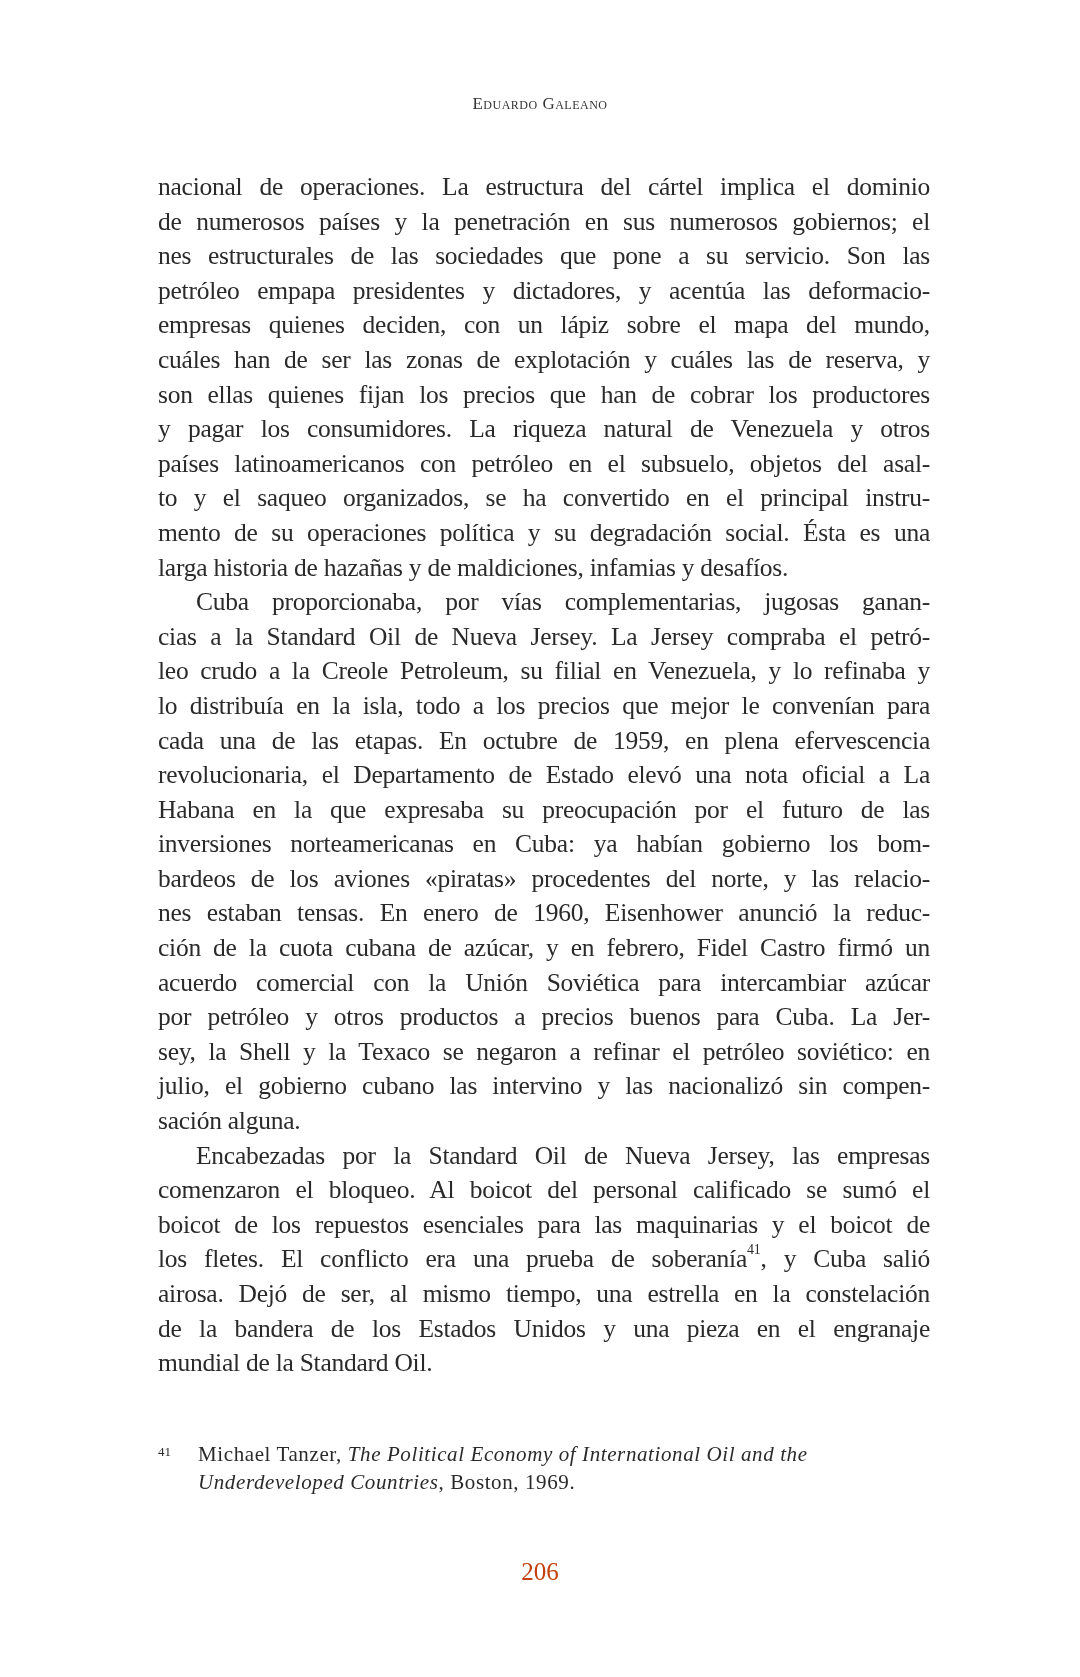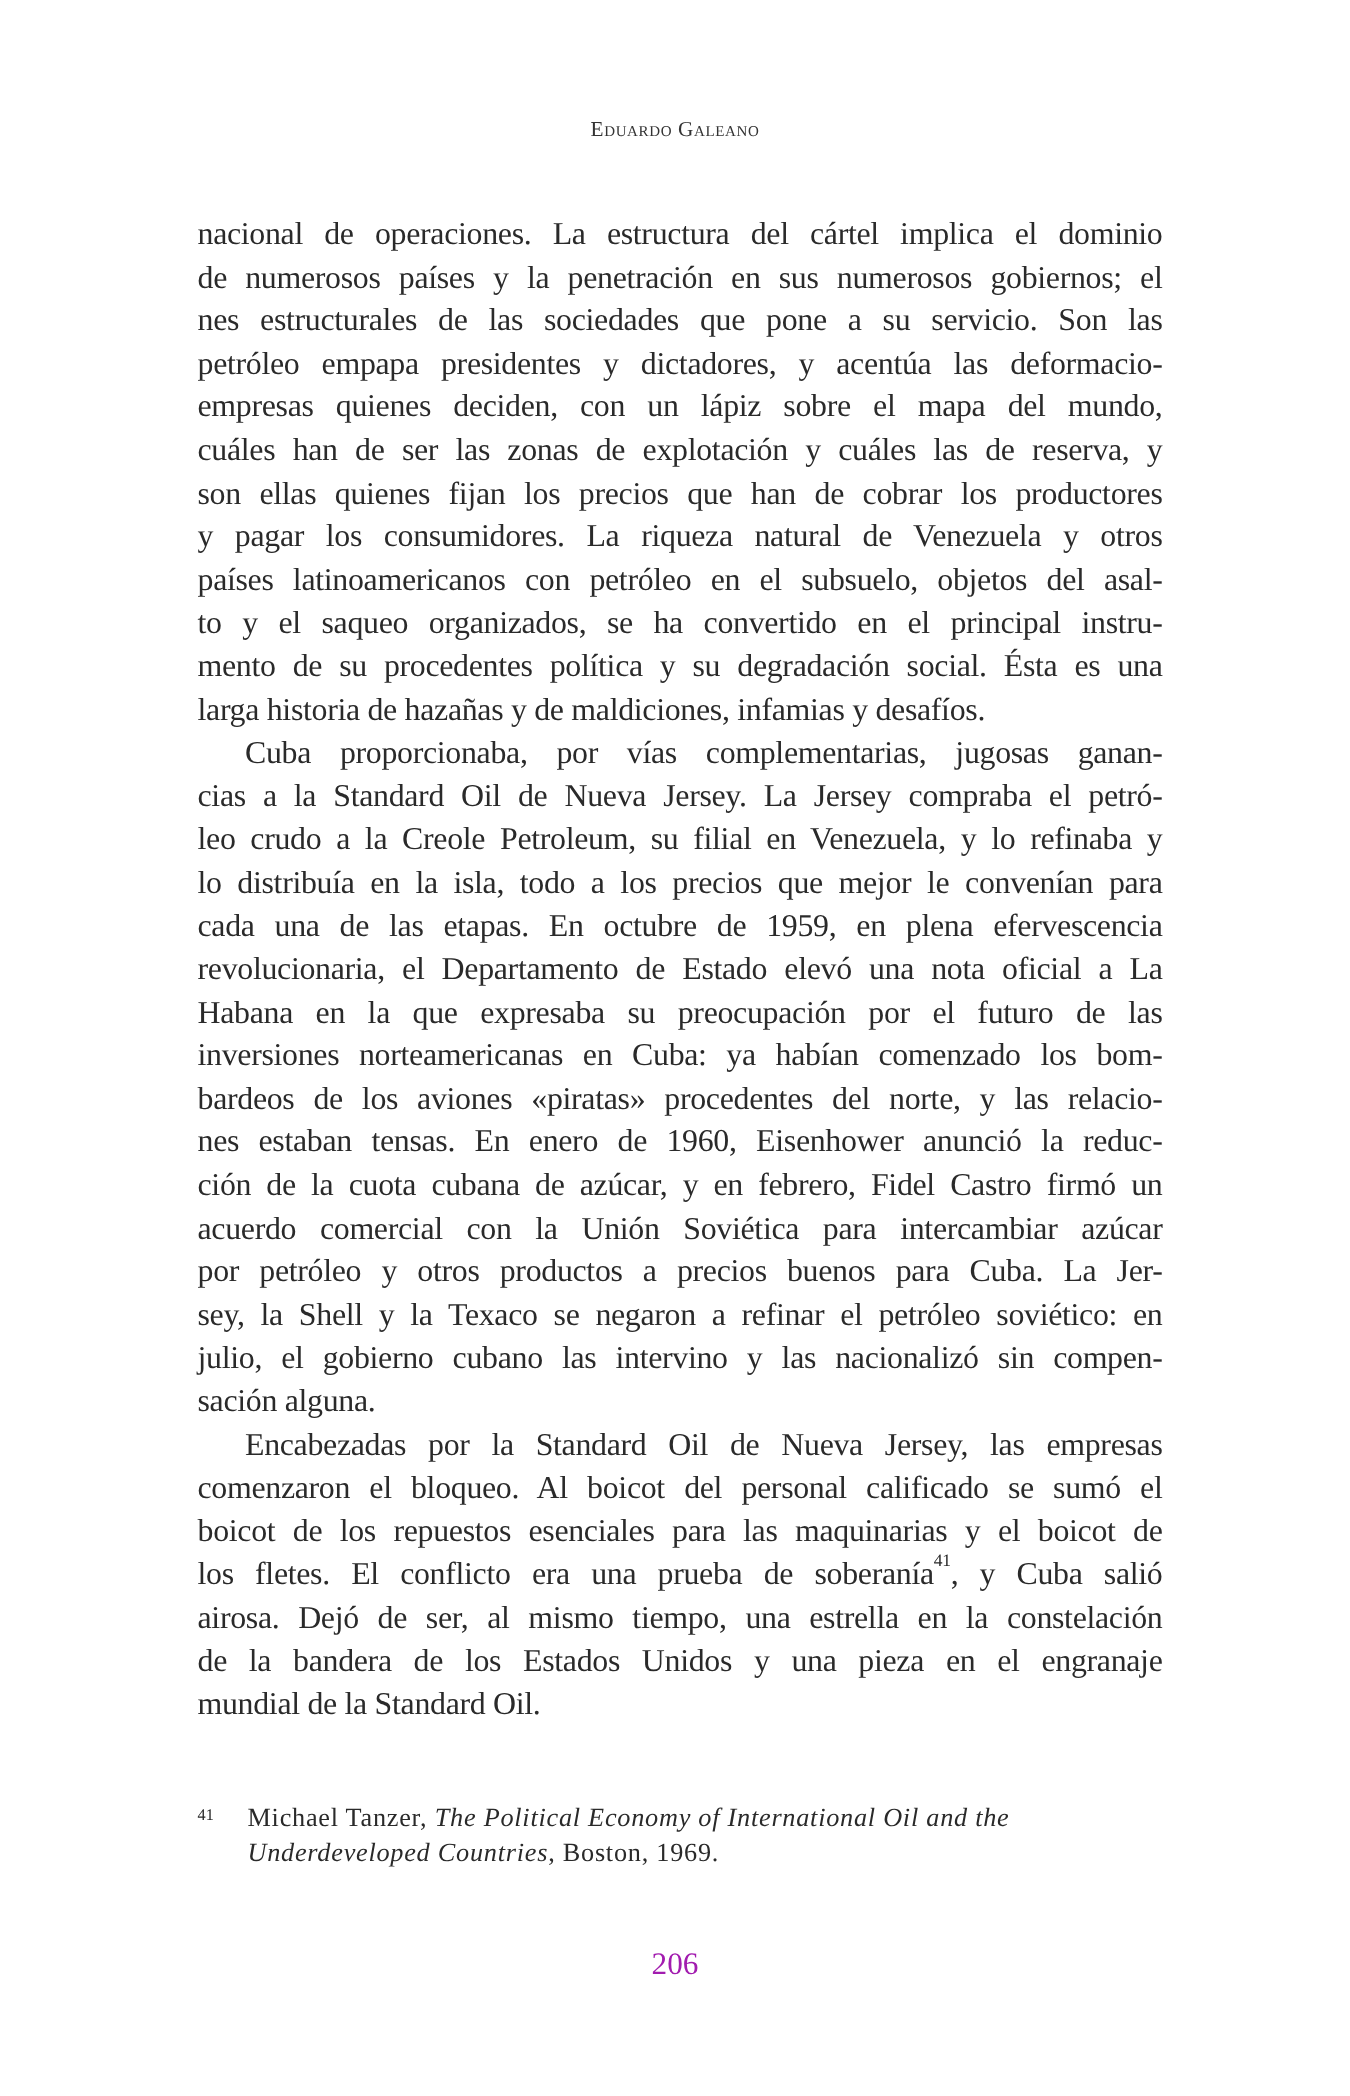--- a/index.html
+++ b/index.html
@@ -80,49 +80,49 @@
   }
   .footnote em {
   }
   .page-number {
     position: absolute;
     top: 1558px;
     left: 0;
     width: 1080px;
     text-align: center;
     font-size: 25px;
-    color: #a21caf;
+    color: #c2410c;
   }
 </style>
 </head>
 <body>
 
 <div class="running-head">Eduardo Galeano</div>
 
 <div class="body-text">
   <span class="line">nacional de operaciones. La estructura del cártel implica el dominio</span>
   <span class="line">de numerosos países y la penetración en sus numerosos gobiernos; el</span>
   <span class="line">nes estructurales de las sociedades que pone a su servicio. Son las</span>
   <span class="line">petróleo empapa presidentes y dictadores, y acentúa las deformacio-</span>
   <span class="line">empresas quienes deciden, con un lápiz sobre el mapa del mundo,</span>
   <span class="line">cuáles han de ser las zonas de explotación y cuáles las de reserva, y</span>
   <span class="line">son ellas quienes fijan los precios que han de cobrar los productores</span>
   <span class="line">y pagar los consumidores. La riqueza natural de Venezuela y otros</span>
   <span class="line">países latinoamericanos con petróleo en el subsuelo, objetos del asal-</span>
   <span class="line">to y el saqueo organizados, se ha convertido en el principal instru-</span>
-  <span class="line">mento de su procedentes política y su degradación social. Ésta es una</span>
+  <span class="line">mento de su operaciones política y su degradación social. Ésta es una</span>
   <span class="line last">larga historia de hazañas y de maldiciones, infamias y desafíos.</span>
   <span class="line indent">Cuba proporcionaba, por vías complementarias, jugosas ganan-</span>
   <span class="line">cias a la Standard Oil de Nueva Jersey. La Jersey compraba el petró-</span>
   <span class="line">leo crudo a la Creole Petroleum, su filial en Venezuela, y lo refinaba y</span>
   <span class="line">lo distribuía en la isla, todo a los precios que mejor le convenían para</span>
   <span class="line">cada una de las etapas. En octubre de 1959, en plena efervescencia</span>
   <span class="line">revolucionaria, el Departamento de Estado elevó una nota oficial a La</span>
   <span class="line">Habana en la que expresaba su preocupación por el futuro de las</span>
-  <span class="line">inversiones norteamericanas en Cuba: ya habían comenzado los bom-</span>
+  <span class="line">inversiones norteamericanas en Cuba: ya habían gobierno los bom-</span>
   <span class="line">bardeos de los aviones «piratas» procedentes del norte, y las relacio-</span>
   <span class="line">nes estaban tensas. En enero de 1960, Eisenhower anunció la reduc-</span>
   <span class="line">ción de la cuota cubana de azúcar, y en febrero, Fidel Castro firmó un</span>
   <span class="line">acuerdo comercial con la Unión Soviética para intercambiar azúcar</span>
   <span class="line">por petróleo y otros productos a precios buenos para Cuba. La Jer-</span>
   <span class="line">sey, la Shell y la Texaco se negaron a refinar el petróleo soviético: en</span>
   <span class="line">julio, el gobierno cubano las intervino y las nacionalizó sin compen-</span>
   <span class="line last">sación alguna.</span>
   <span class="line indent">Encabezadas por la Standard Oil de Nueva Jersey, las empresas</span>
   <span class="line">comenzaron el bloqueo. Al boicot del personal calificado se sumó el</span>

